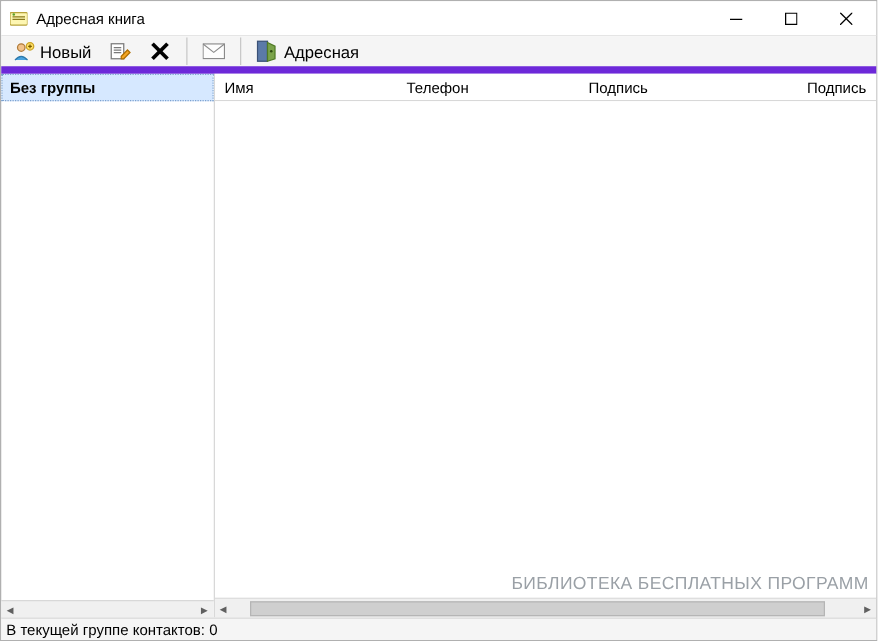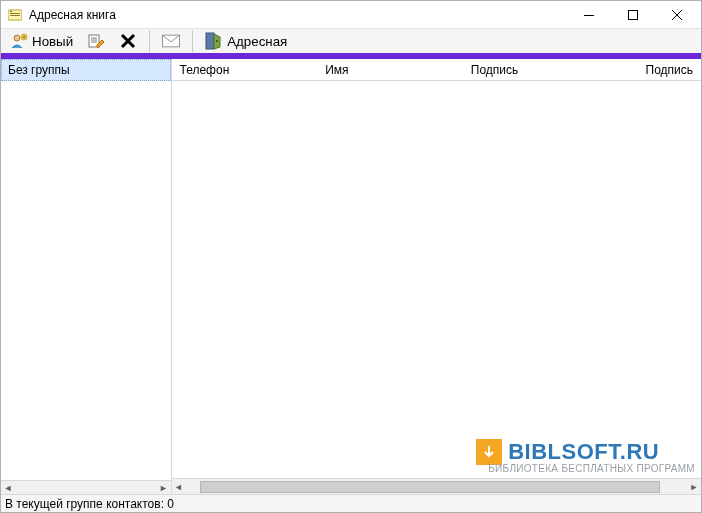--- a/index.html
+++ b/index.html
@@ -19,21 +19,21 @@
   .toolbar { height: 30px; display: flex; align-items: center; background: #f5f5f5; border-bottom: 6px solid #6d28d9; padding: 0 4px; gap: 4px; }
   .tool-btn { height: 24px; display: flex; align-items: center; padding: 0 4px; border: 1px solid transparent; background: transparent; cursor: default; }
   .tool-btn .ticon { width: 18px; height: 18px; display: flex; align-items: center; justify-content: center; margin-right: 4px; }
   .tool-btn.icon-only .ticon { margin-right: 0; }
   .tool-sep { width: 1px; height: 22px; background: #c8c8c8; margin: 0 3px; }
 
   
   .content { flex: 1 1 auto; display: flex; min-height: 0; }
   .sidebar { width: 175px; border-right: 1px solid #d8d8d8; display: flex; flex-direction: column; }
   .group-item { padding: 3px 6px; border: 1px solid transparent; }
-  .group-item.selected { background: #d6e8ff; border: 1px dotted #7da2ce; }
+  .group-item.selected { background: #d6e8ff; border: 1px dotted #7da2ce; font-weight: bold; }
   .sidebar-scrolltrack { height: 14px; border-top: 1px solid #d8d8d8; background: #f0f0f0; display: flex; align-items: center; }
   .scroll-arrow { width: 14px; height: 14px; display: flex; align-items: center; justify-content: center; color: #606060; font-size: 9px; }
 
   .listarea { flex: 1 1 auto; display: flex; flex-direction: column; min-width: 0; }
   .col-headers { height: 22px; display: flex; align-items: center; border-bottom: 1px solid #d8d8d8; background: #fff; }
   .col { padding: 0 8px; height: 100%; display: flex; align-items: center; color: #000; }
   .col.c1 { width: 150px; }
   .col.c2 { width: 150px; }
   .col.c3 { width: 180px; }
   .col.c4 { flex: 1; }
@@ -42,21 +42,21 @@
   .hscroll-thumb { height: 12px; background: #cfcfcf; border: 1px solid #b5b5b5; margin-left: 14px; width: 460px; }
 
   
   .statusbar { height: 18px; border-top: 1px solid #d8d8d8; background: #f5f5f5; display: flex; align-items: center; padding: 0 4px; font-size: 12px; color: #000; }
 
   
   .watermark { position: absolute; right: 6px; bottom: 4px; text-align: left; pointer-events: none; }
   .watermark .row1 { display: flex; align-items: center; gap: 6px; }
   .wm-icon { width: 26px; height: 26px; background: #f5a623; display: flex; align-items: center; justify-content: center; }
   .wm-title { font-family: Arial, sans-serif; font-weight: 900; font-size: 22px; color: #2f78b7; letter-spacing: 0.5px; }
-  .wm-sub { font-family: Arial, sans-serif; font-size: 10px; color: #9aa0a6; letter-spacing: 0.3px; margin-top: -2px; margin-left: 12px; }
+  .wm-sub { font-family: Arial, sans-serif; font-size: 14px; color: #9aa0a6; letter-spacing: 0.3px; margin-top: -2px; margin-left: 12px; }
 </style>
 </head>
 <body>
 
 <div class="window">
 
   <div class="titlebar">
     <span class="app-icon">
       <svg width="14" height="12" viewBox="0 0 14 12">
         <rect x="0" y="1" width="14" height="10" rx="1" fill="#fdf6b2" stroke="#b7a33a"></rect>
@@ -157,44 +157,36 @@
       </div>
       <div class="sidebar-scrolltrack">
         <span class="scroll-arrow">◄</span>
         <span style="flex:1"></span>
         <span class="scroll-arrow">►</span>
       </div>
     </div>
 
     <div class="listarea">
       <div class="col-headers">
+        <div class="col c1">
+            <span>Имя</span>
+          </div>
         <div class="col c2">
             <span>Телефон</span>
           </div>
-        <div class="col c1">
-            <span>Имя</span>
-          </div>
         <div class="col c3">
             <span>Подпись</span>
           </div>
         <div class="col c4">
             <span>Подпись</span>
           </div>
       </div>
       <div class="listbody">
 
         <div class="watermark">
-          <div class="row1">
-            <div class="wm-icon">
-              <svg width="16" height="16" viewBox="0 0 16 16">
-                  <path d="M8 2 v9 M4 8 l4 4 l4 -4" fill="none" stroke="#fff" stroke-width="2"></path>
-                </svg>
-            </div>
-            <div class="wm-title">BIBLSOFT.RU</div>
-          </div>
           <div class="wm-sub">БИБЛИОТЕКА БЕСПЛАТНЫХ ПРОГРАММ</div>
         </div>
       </div>
       <div class="list-hscroll">
         <span class="scroll-arrow">◄</span>
         <div class="hscroll-thumb"></div>
         <span style="flex:1"></span>
         <span class="scroll-arrow">►</span>
       </div>
     </div>

